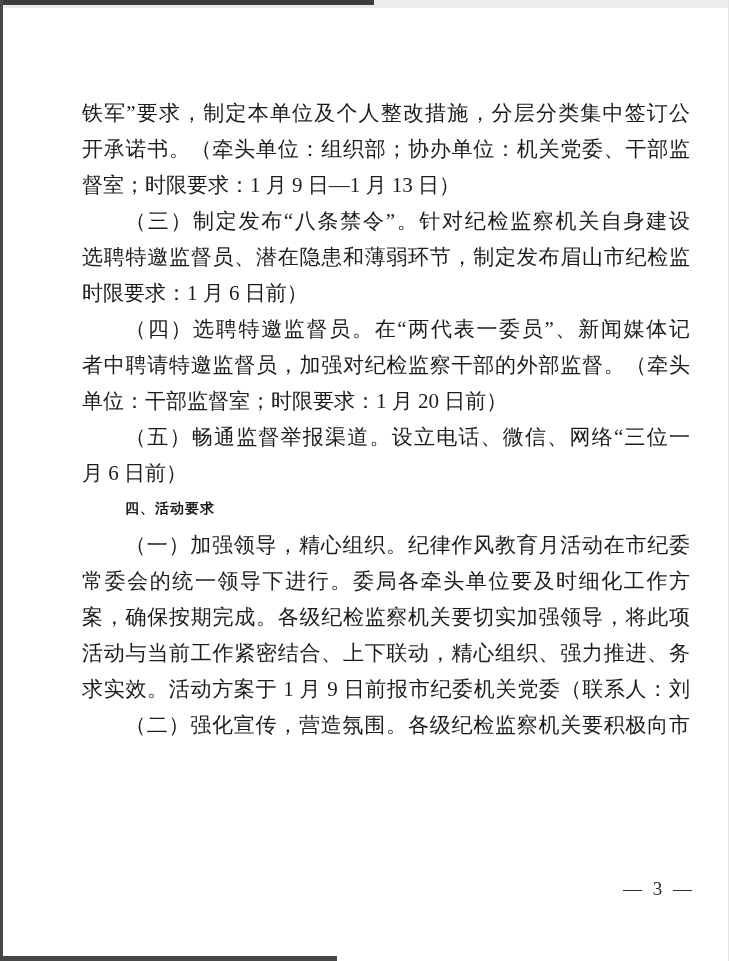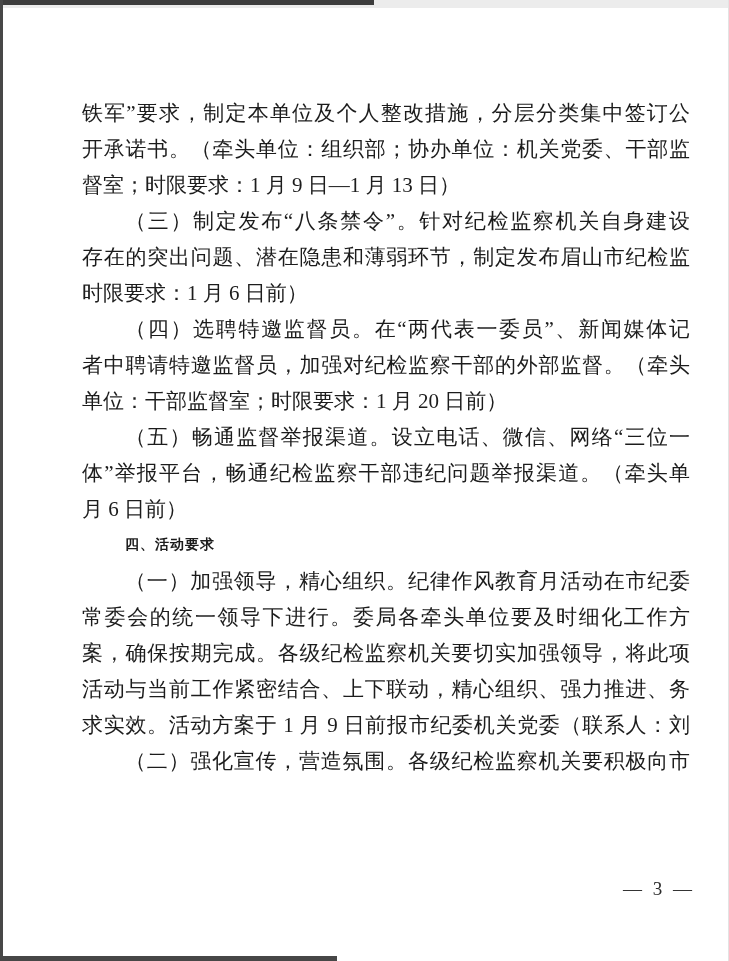--- a/index.html
+++ b/index.html
@@ -88,27 +88,26 @@
   <div class="edge-top-dark"></div>
   <div class="edge-left"></div>
   <div class="edge-right"></div>
   <div class="edge-bottom-dark"></div>
 
   <div class="text-block" id="text-block">
       <div class="line just">铁军”要求，制定本单位及个人整改措施，分层分类集中签订公</div>
       <div class="line just">开承诺书。（牵头单位：组织部；协办单位：机关党委、干部监</div>
       <div class="line">督室；时限要求：1 月 9 日—1 月 13 日）</div>
       <div class="line indent just">（三）制定发布“八条禁令”。针对纪检监察机关自身建设</div>
-      <div class="line just">存在的突出问题、潜在隐患和薄弱环节，制定发布眉山市纪检监</div>
+      <div class="line just">选聘特邀监督员、潜在隐患和薄弱环节，制定发布眉山市纪检监</div>
       <div class="line">时限要求：1 月 6 日前）</div>
       <div class="line indent just">（四）选聘特邀监督员。在“两代表一委员”、新闻媒体记</div>
       <div class="line just">者中聘请特邀监督员，加强对纪检监察干部的外部监督。（牵头</div>
       <div class="line">单位：干部监督室；时限要求：1 月 20 日前）</div>
       <div class="line indent just">（五）畅通监督举报渠道。设立电话、微信、网络“三位一</div>
-      <div class="line just">体”举报平台，畅通纪检监察干部违纪问题举报渠道。（牵头单</div>
       <div class="line">月 6 日前）</div>
       <div class="line indent heading">四、活动要求</div>
       <div class="line indent just">（一）加强领导，精心组织。纪律作风教育月活动在市纪委</div>
       <div class="line just">常委会的统一领导下进行。委局各牵头单位要及时细化工作方</div>
       <div class="line just">案，确保按期完成。各级纪检监察机关要切实加强领导，将此项</div>
       <div class="line just">活动与当前工作紧密结合、上下联动，精心组织、强力推进、务</div>
       <div class="line just">求实效。活动方案于 1 月 9 日前报市纪委机关党委（联系人：刘</div>
       <div class="line indent just">（二）强化宣传，营造氛围。各级纪检监察机关要积极向市</div>
     </div>
 

